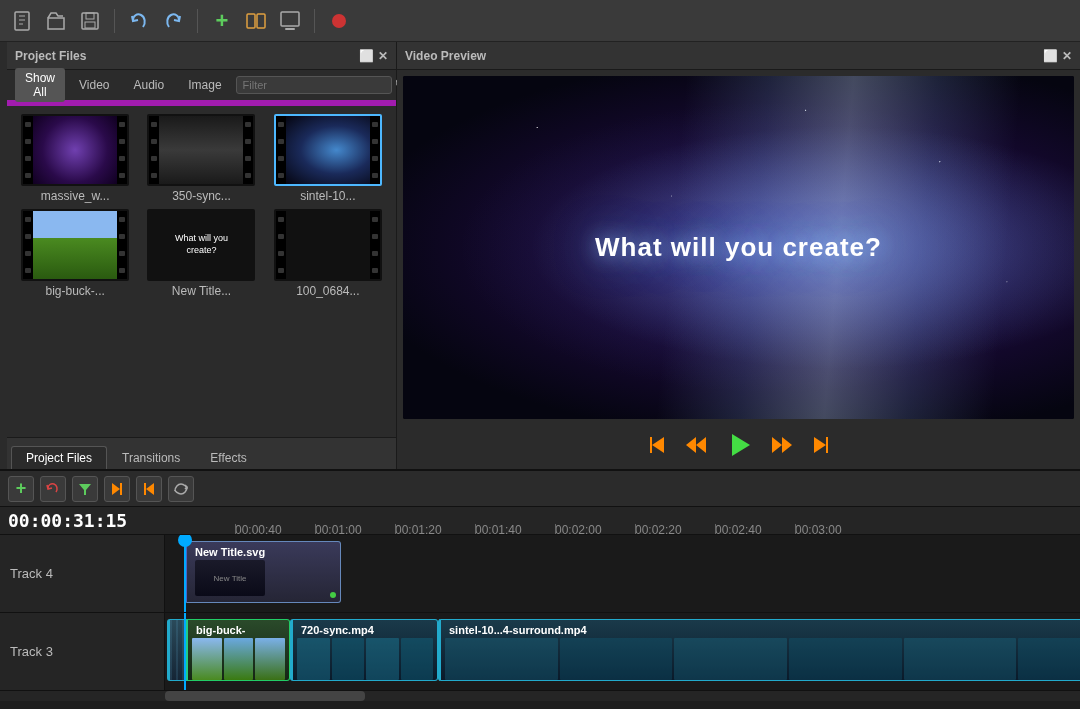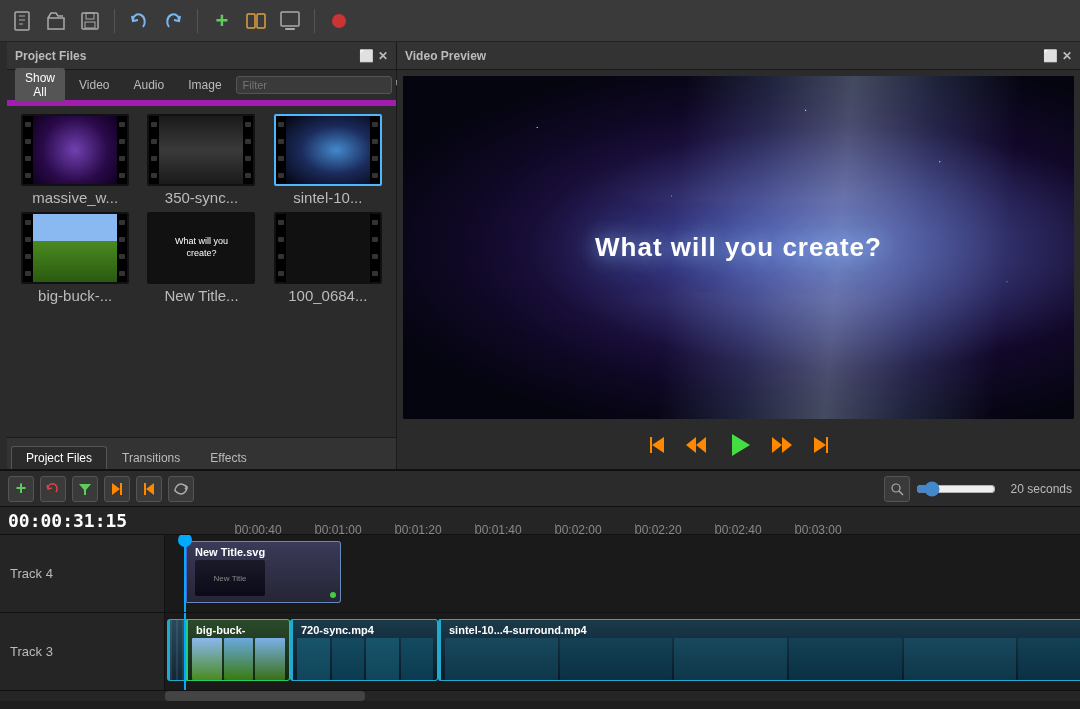--- a/index.html
+++ b/index.html
@@ -136,21 +136,21 @@
     .film-hole {
       width: 6px; height: 5px;
       background: #333;
       border-radius: 1px;
     }
     .thumb-canvas {
       position: absolute;
       left: 10px; right: 10px; top: 0; bottom: 0;
     }
     .thumb-label {
-      font-size: 15px;
+      font-size: 12px;
       color: #bbb;
       margin-top: 3px;
       text-align: left;
       max-width: 108px;
       overflow: hidden;
       text-overflow: ellipsis;
       white-space: nowrap;
     }
 
     
@@ -686,30 +686,20 @@
     </div>
     <div class="tl-btn">
       <svg width="16" height="16" viewBox="0 0 16 16">
           <path d="M2 10 C2 6 5 3 8 3 C11 3 14 6 14 8" fill="none" stroke="#aaa" stroke-width="1.5"></path>
           <path d="M14 6 C14 10 11 13 8 13 C5 13 2 10 2 9" fill="none" stroke="#aaa" stroke-width="1.5"></path>
           <polyline points="12,4 14,6 12,8" fill="none" stroke="#aaa" stroke-width="1.5"></polyline>
         </svg>
     </div>
     <div class="tl-spacer"></div>
 
-    <div style="display:flex;align-items:center;gap:6px;">
-      <div class="tl-btn">
-        <svg width="14" height="14" viewBox="0 0 14 14">
-            <circle cx="6" cy="6" r="4" fill="none" stroke="#aaa" stroke-width="1.2"></circle>
-            <line x1="9" y1="9" x2="13" y2="13" stroke="#aaa" stroke-width="1.5"></line>
-          </svg>
-      </div>
-      <input type="range" class="tl-zoom-slider" min="5" max="120" value="20" style="width: 80px; accent-color: rgb(68, 136, 204);">
-      <span class="tl-zoom-label">20 seconds</span>
-    </div>
   </div>
 
   <div id="timeline-wrapper">
     <div id="timeline-ruler">
       <span id="current-time">00:00:31:15</span>
 
     <span class="ruler-label" style="left: 235px;">00:00:40</span>
         <div class="ruler-tick major" style="left: 235px;"></div>
         <span class="ruler-label" style="left: 315px;">00:01:00</span>
         <div class="ruler-tick major" style="left: 315px;"></div>

